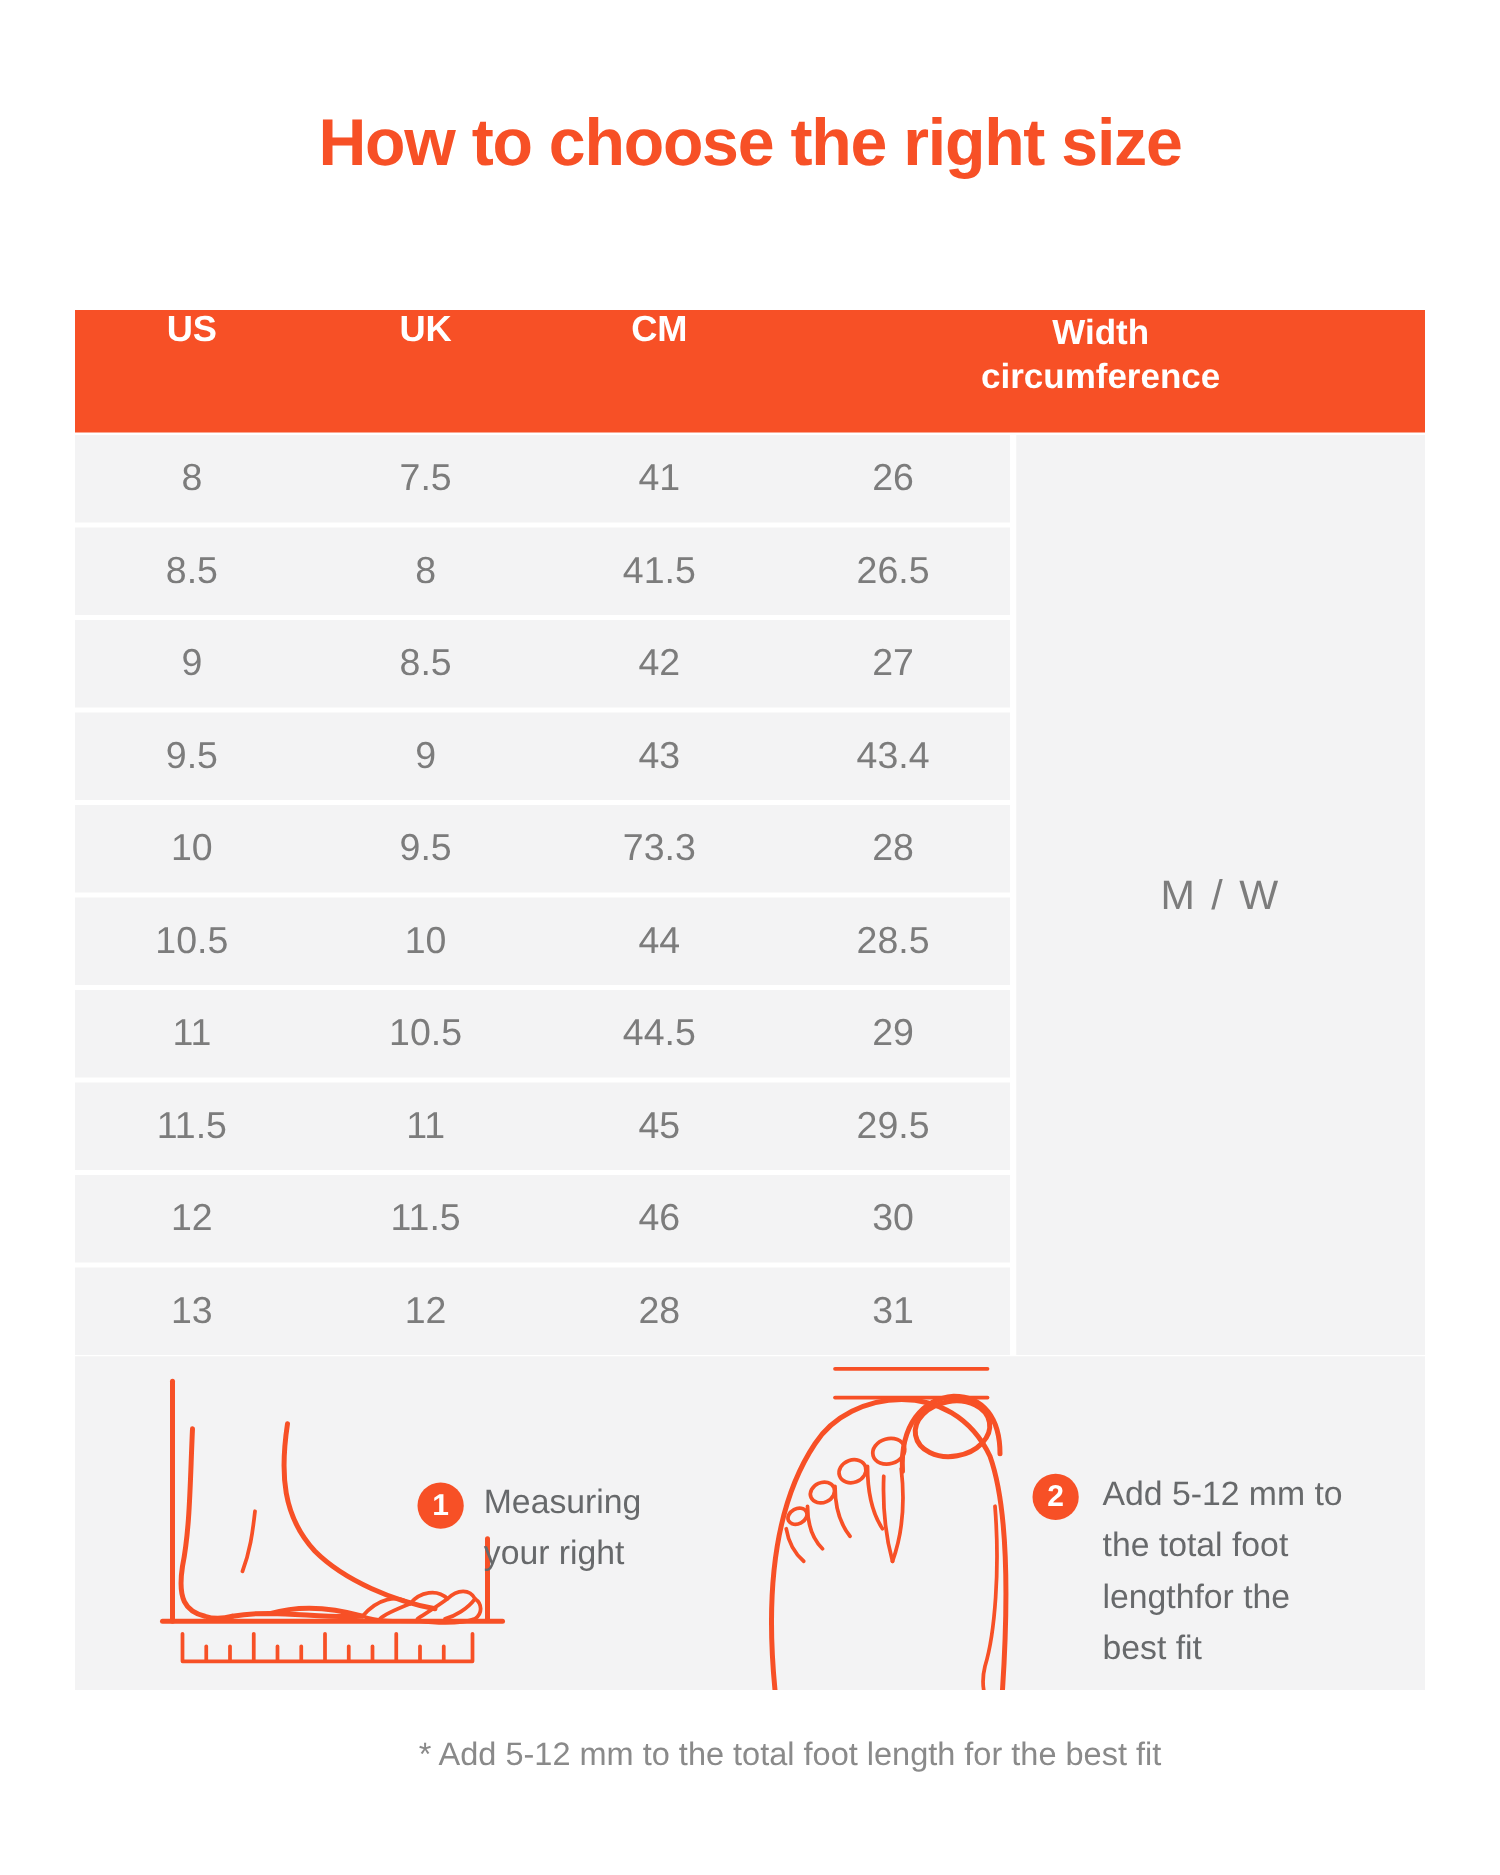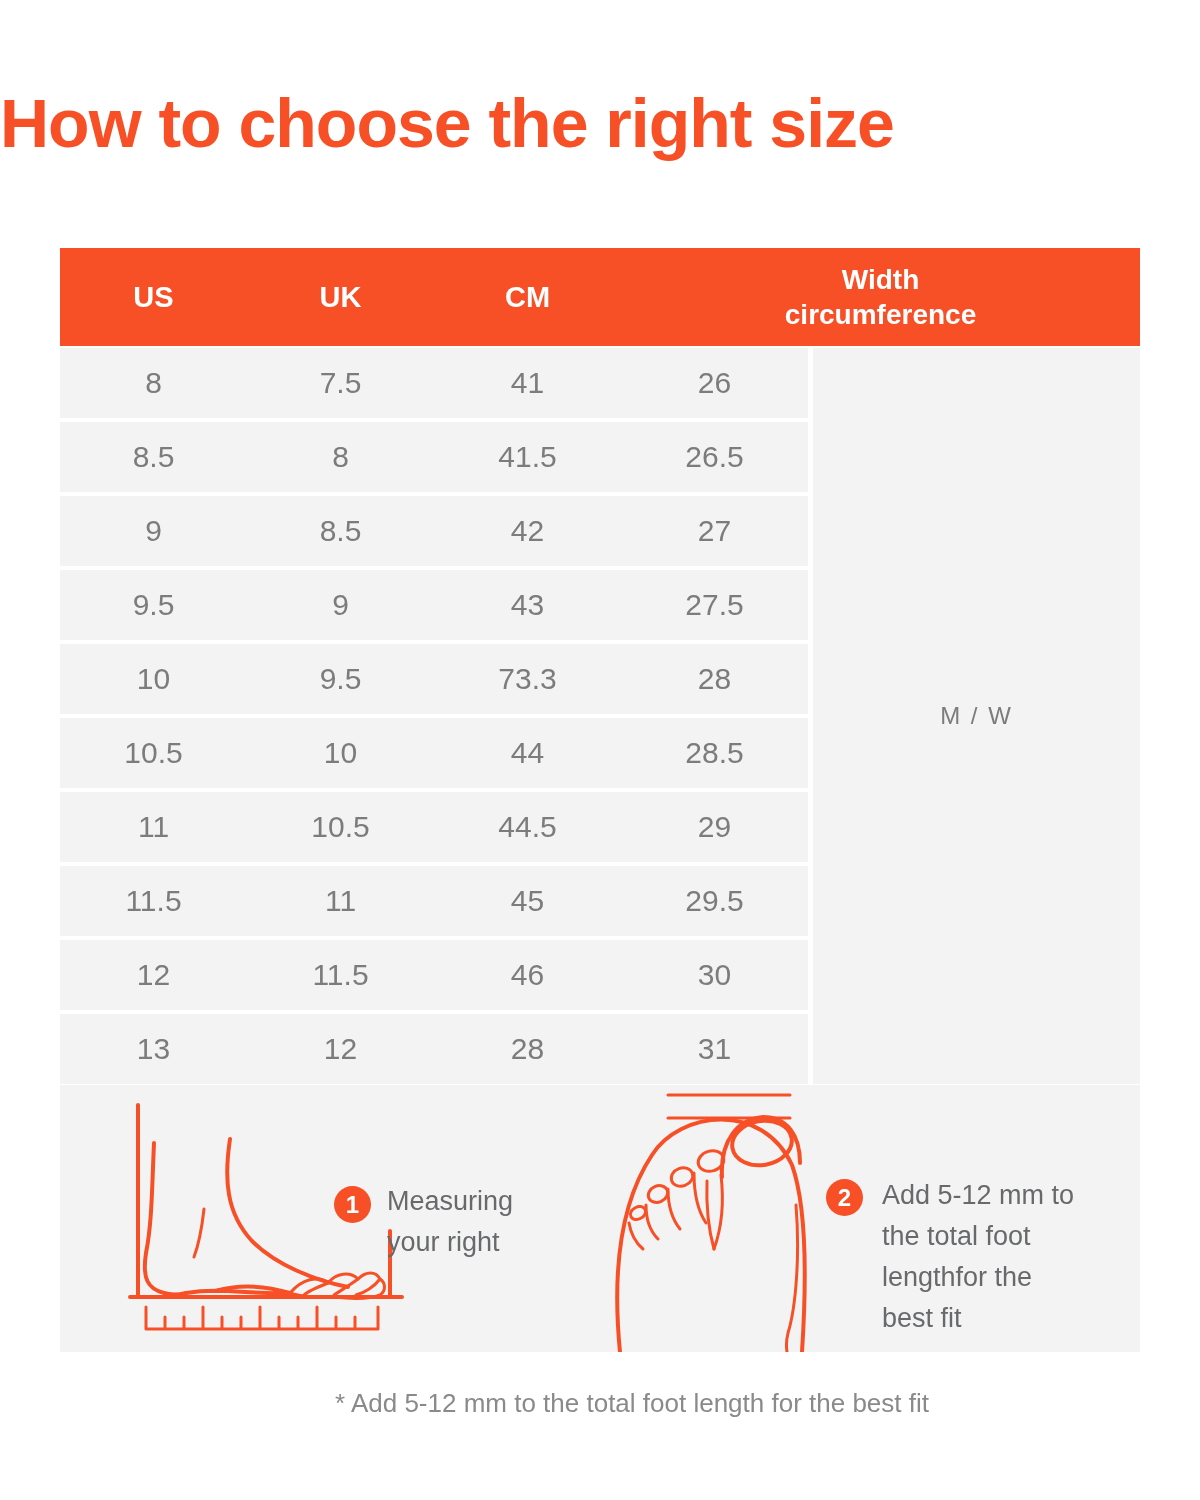--- a/index.html
+++ b/index.html
@@ -12,46 +12,46 @@
   *{box-sizing:border-box;}
   html,body{margin:0;padding:0;background:#fff;}
   body{
     width:1200px;height:1500px;
     font-family:"Liberation Sans","DejaVu Sans",sans-serif;
   }
   .page{position:relative;width:1200px;height:1500px;background:#fff;overflow:hidden;}
 
   .title{
     position:absolute;top:84px;left:0;width:100%;
-    text-align:left;font-size:68px;font-weight:700;
+    text-align:center;font-size:53px;font-weight:700;
     color:var(--accent);letter-spacing:-1px;
   }
 
   
   .size-table{position:absolute;left:60px;top:248px;width:1080px;}
   .thead{
     display:flex;height:98px;background:var(--accent);
     color:#fff;font-weight:700;font-size:29px;
-    align-items:center;text-align:center;
+    align-items:flex-start;text-align:center;
   }
   .th{flex:0 0 187px;}
   .th-width{flex:1;white-space:pre-line;line-height:1.25;font-size:28px;}
   .tbody{display:flex;margin-top:2px;}
   .rows-col{width:748px;}
   .row{
     display:flex;height:70px;margin-top:4px;background:var(--row-bg);
     align-items:center;text-align:center;
     font-size:30px;color:var(--cell-text);
   }
   .row:first-child{margin-top:0;}
   .td{flex:0 0 187px;}
   .width-cell{
     flex:1;margin-left:5px;background:var(--row-bg);
     display:flex;align-items:center;justify-content:center;
-    font-size:24px;color:var(--cell-text);letter-spacing:2px;
+    font-size:33px;color:var(--cell-text);letter-spacing:2px;
   }
 
   
   .bottom-panel{
     position:absolute;left:60px;top:1085px;width:1080px;height:267px;
     background:var(--row-bg);overflow:hidden;
   }
   .foot-side{position:absolute;left:52px;top:16px;}
   .foot-top{position:absolute;left:550px;top:0;}
   svg .ln{stroke:var(--accent);stroke-width:4;fill:none;stroke-linecap:round;stroke-linejoin:round;}
@@ -109,21 +109,21 @@
         <div class="row">
           <div class="td">9</div>
           <div class="td">8.5</div>
           <div class="td">42</div>
           <div class="td">27</div>
         </div>
         <div class="row">
           <div class="td">9.5</div>
           <div class="td">9</div>
           <div class="td">43</div>
-          <div class="td">27.5</div>
+          <div class="td">43.4</div>
         </div>
         <div class="row">
           <div class="td">10</div>
           <div class="td">9.5</div>
           <div class="td">73.3</div>
           <div class="td">28</div>
         </div>
         <div class="row">
           <div class="td">10.5</div>
           <div class="td">10</div>

